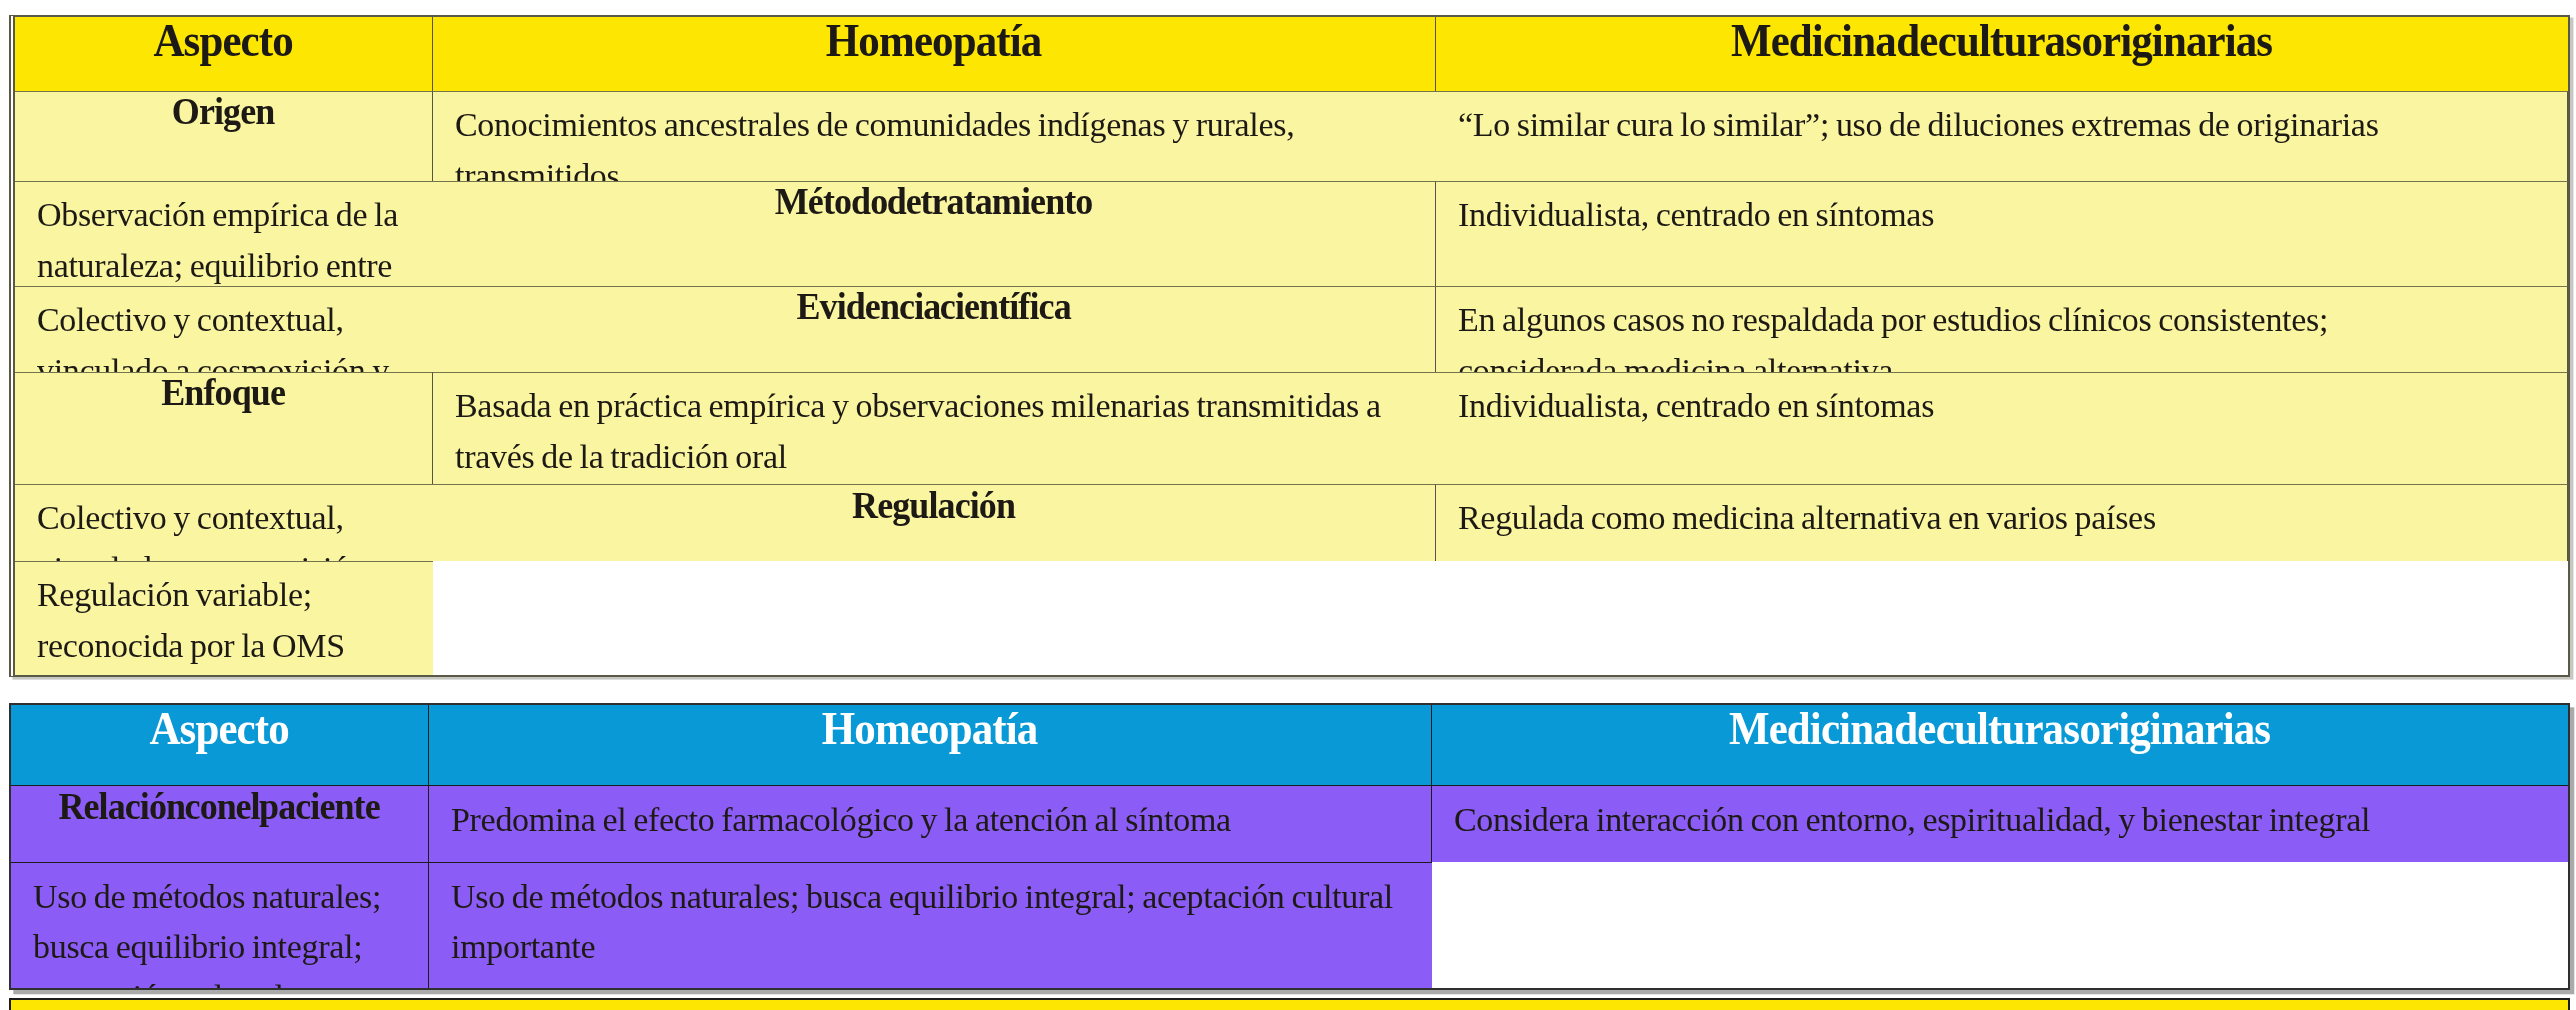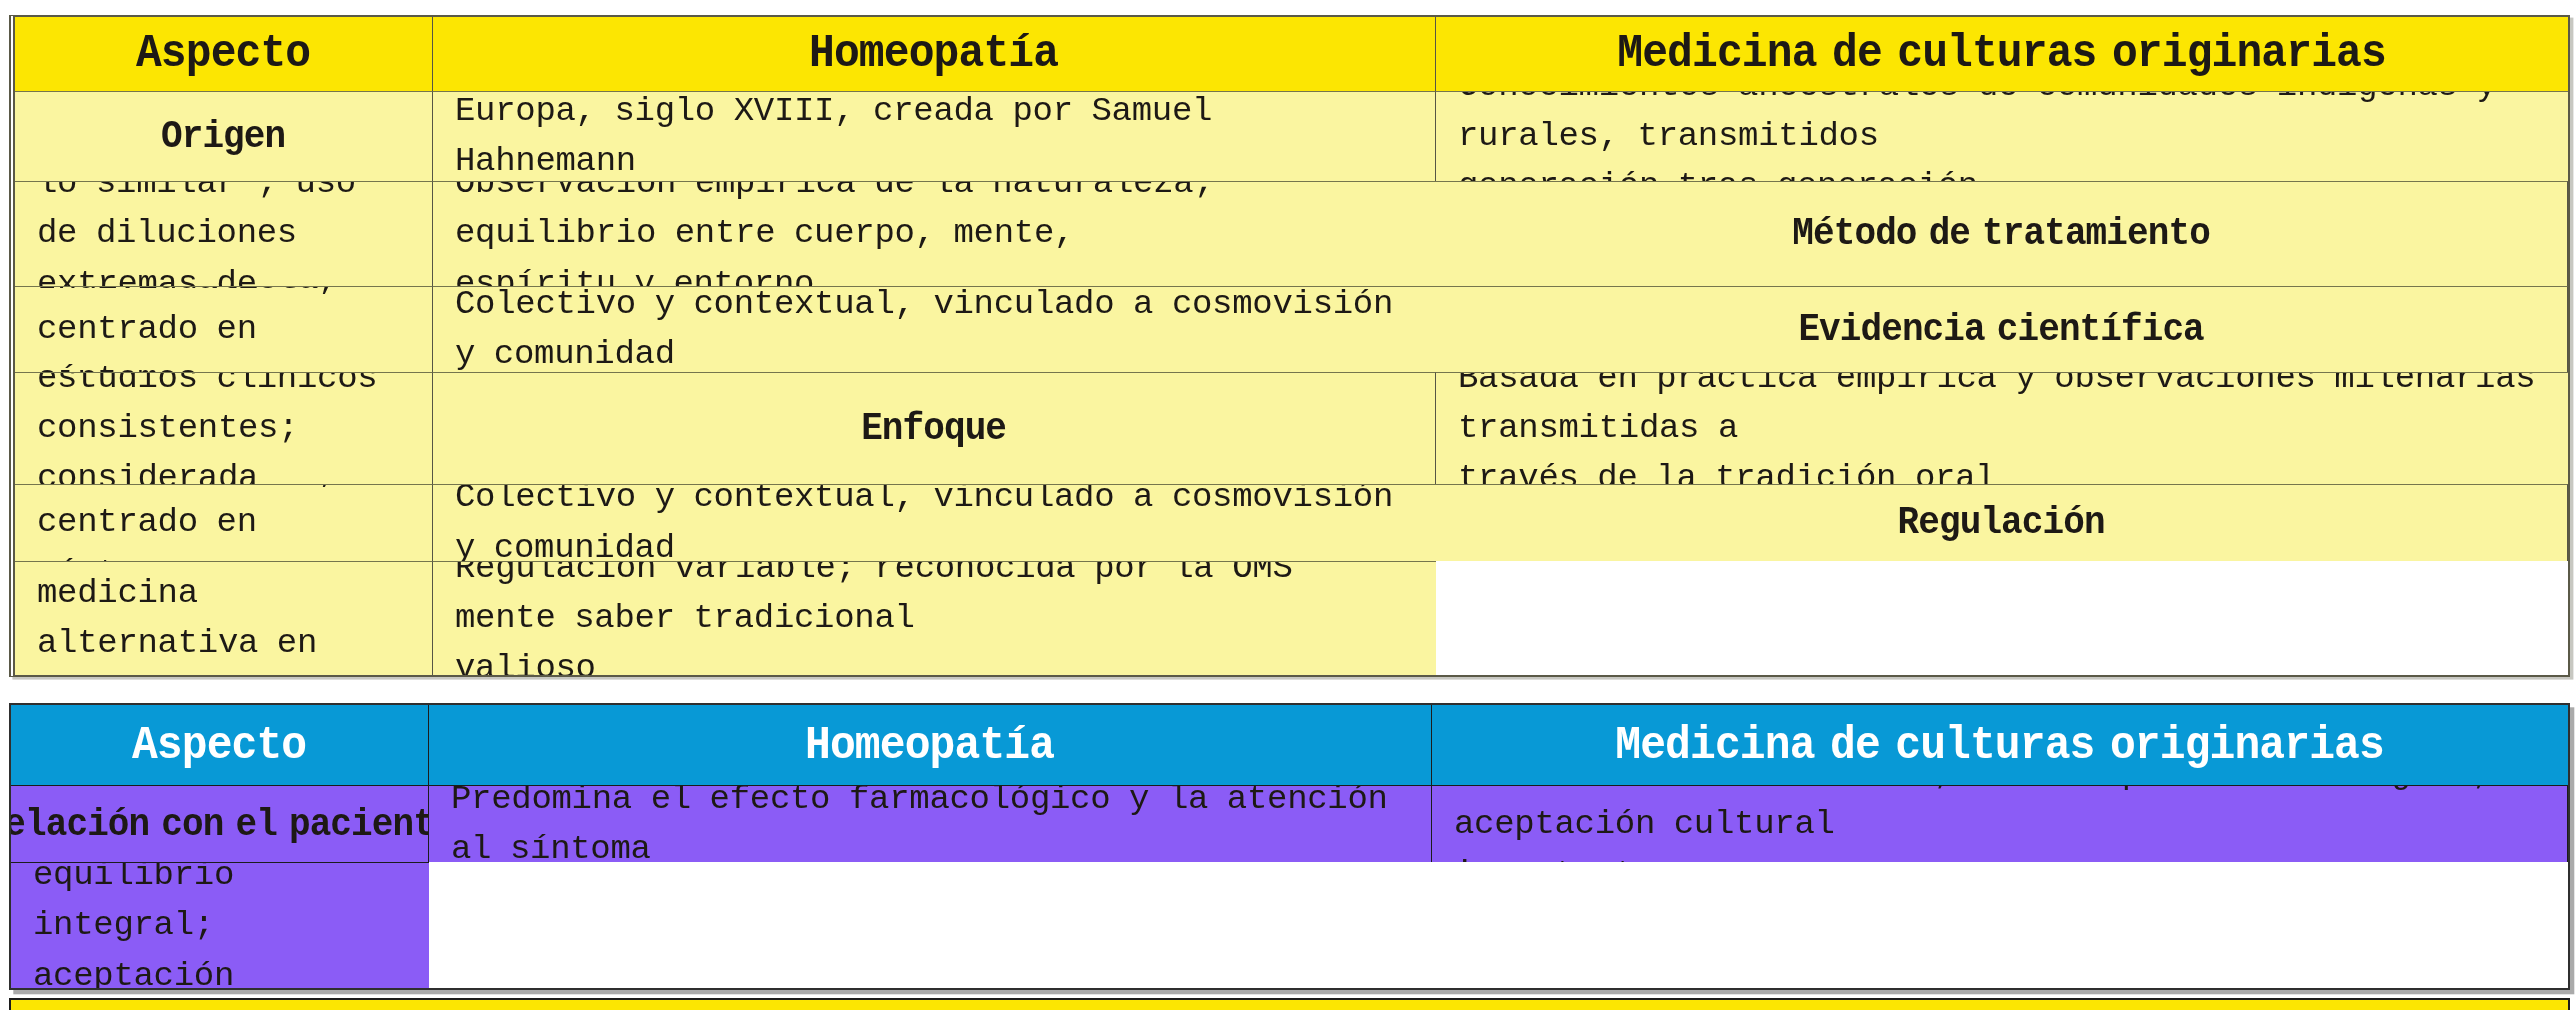--- a/index.html
+++ b/index.html
@@ -15,23 +15,21 @@
     position:absolute;
     left:8.6px;
     width:2561px;
     display:grid;
     grid-template-columns:418px 1003px 1fr;
     box-sizing:border-box;
   }
   .cell{
     box-sizing:border-box;
     display:flex;
-    align-items:center;
     overflow:hidden;
-    font-family:Liberation Mono, monospace;
   }
   
   .tbl-yellow{
     top:14.6px;
     grid-template-rows:74px 90px 105px 86px 112px 77px 114px;
     border:2.6px solid #5a5947;
     border-left:6.9px double #5a5947;
     box-shadow:3.4px 2.6px 0 rgba(130,130,118,.45);
   }
   .tbl-yellow .cell{border-top:1.7px solid #75754d;border-right:1.7px solid #565545;background:#faf5a0;}
@@ -98,23 +96,20 @@
     <div class="cell h">
         <span class="th-label">Homeopatía</span>
       </div>
     <div class="cell h last">
         <span class="th-label">Medicina de culturas originarias</span>
       </div>
 
     <div class="cell aspect">
         <span class="aspect-label">Origen</span>
       </div>
-    <div class="cell val">
-        <span class="body-text">Europa, siglo XVIII, creada por Samuel Hahnemann</span>
-      </div>
     <div class="cell val last">
         <span class="body-text">Conocimientos ancestrales de comunidades indígenas y rurales, transmitidos
 generación tras generación</span>
       </div>
 
     <div class="cell val">
         <span class="body-text">“Lo similar cura lo similar”; uso de diluciones extremas de originarias</span>
       </div>
     <div class="cell val last">
         <span class="body-text">Observación empírica de la naturaleza; equilibrio entre cuerpo, mente,
@@ -176,20 +171,23 @@
     <div class="cell h last">
         <span class="th-label">Medicina de culturas originarias</span>
       </div>
 
     <div class="cell aspect">
         <span class="aspect-label">Relación con el paciente</span>
       </div>
     <div class="cell val">
         <span class="body-text">Predomina el efecto farmacológico y la atención al síntoma</span>
       </div>
+    <div class="cell val last">
+        <span class="body-text">Considera interacción con entorno, espiritualidad, y bienestar integral</span>
+      </div>
 
     <div class="cell val">
         <span class="body-text">Uso de métodos naturales; busca equilibrio integral; aceptación cultural
 importante</span>
       </div>
     <div class="cell val last">
         <span class="body-text">Uso de métodos naturales; busca equilibrio integral; aceptación cultural
 importante</span>
       </div>
   </div>

